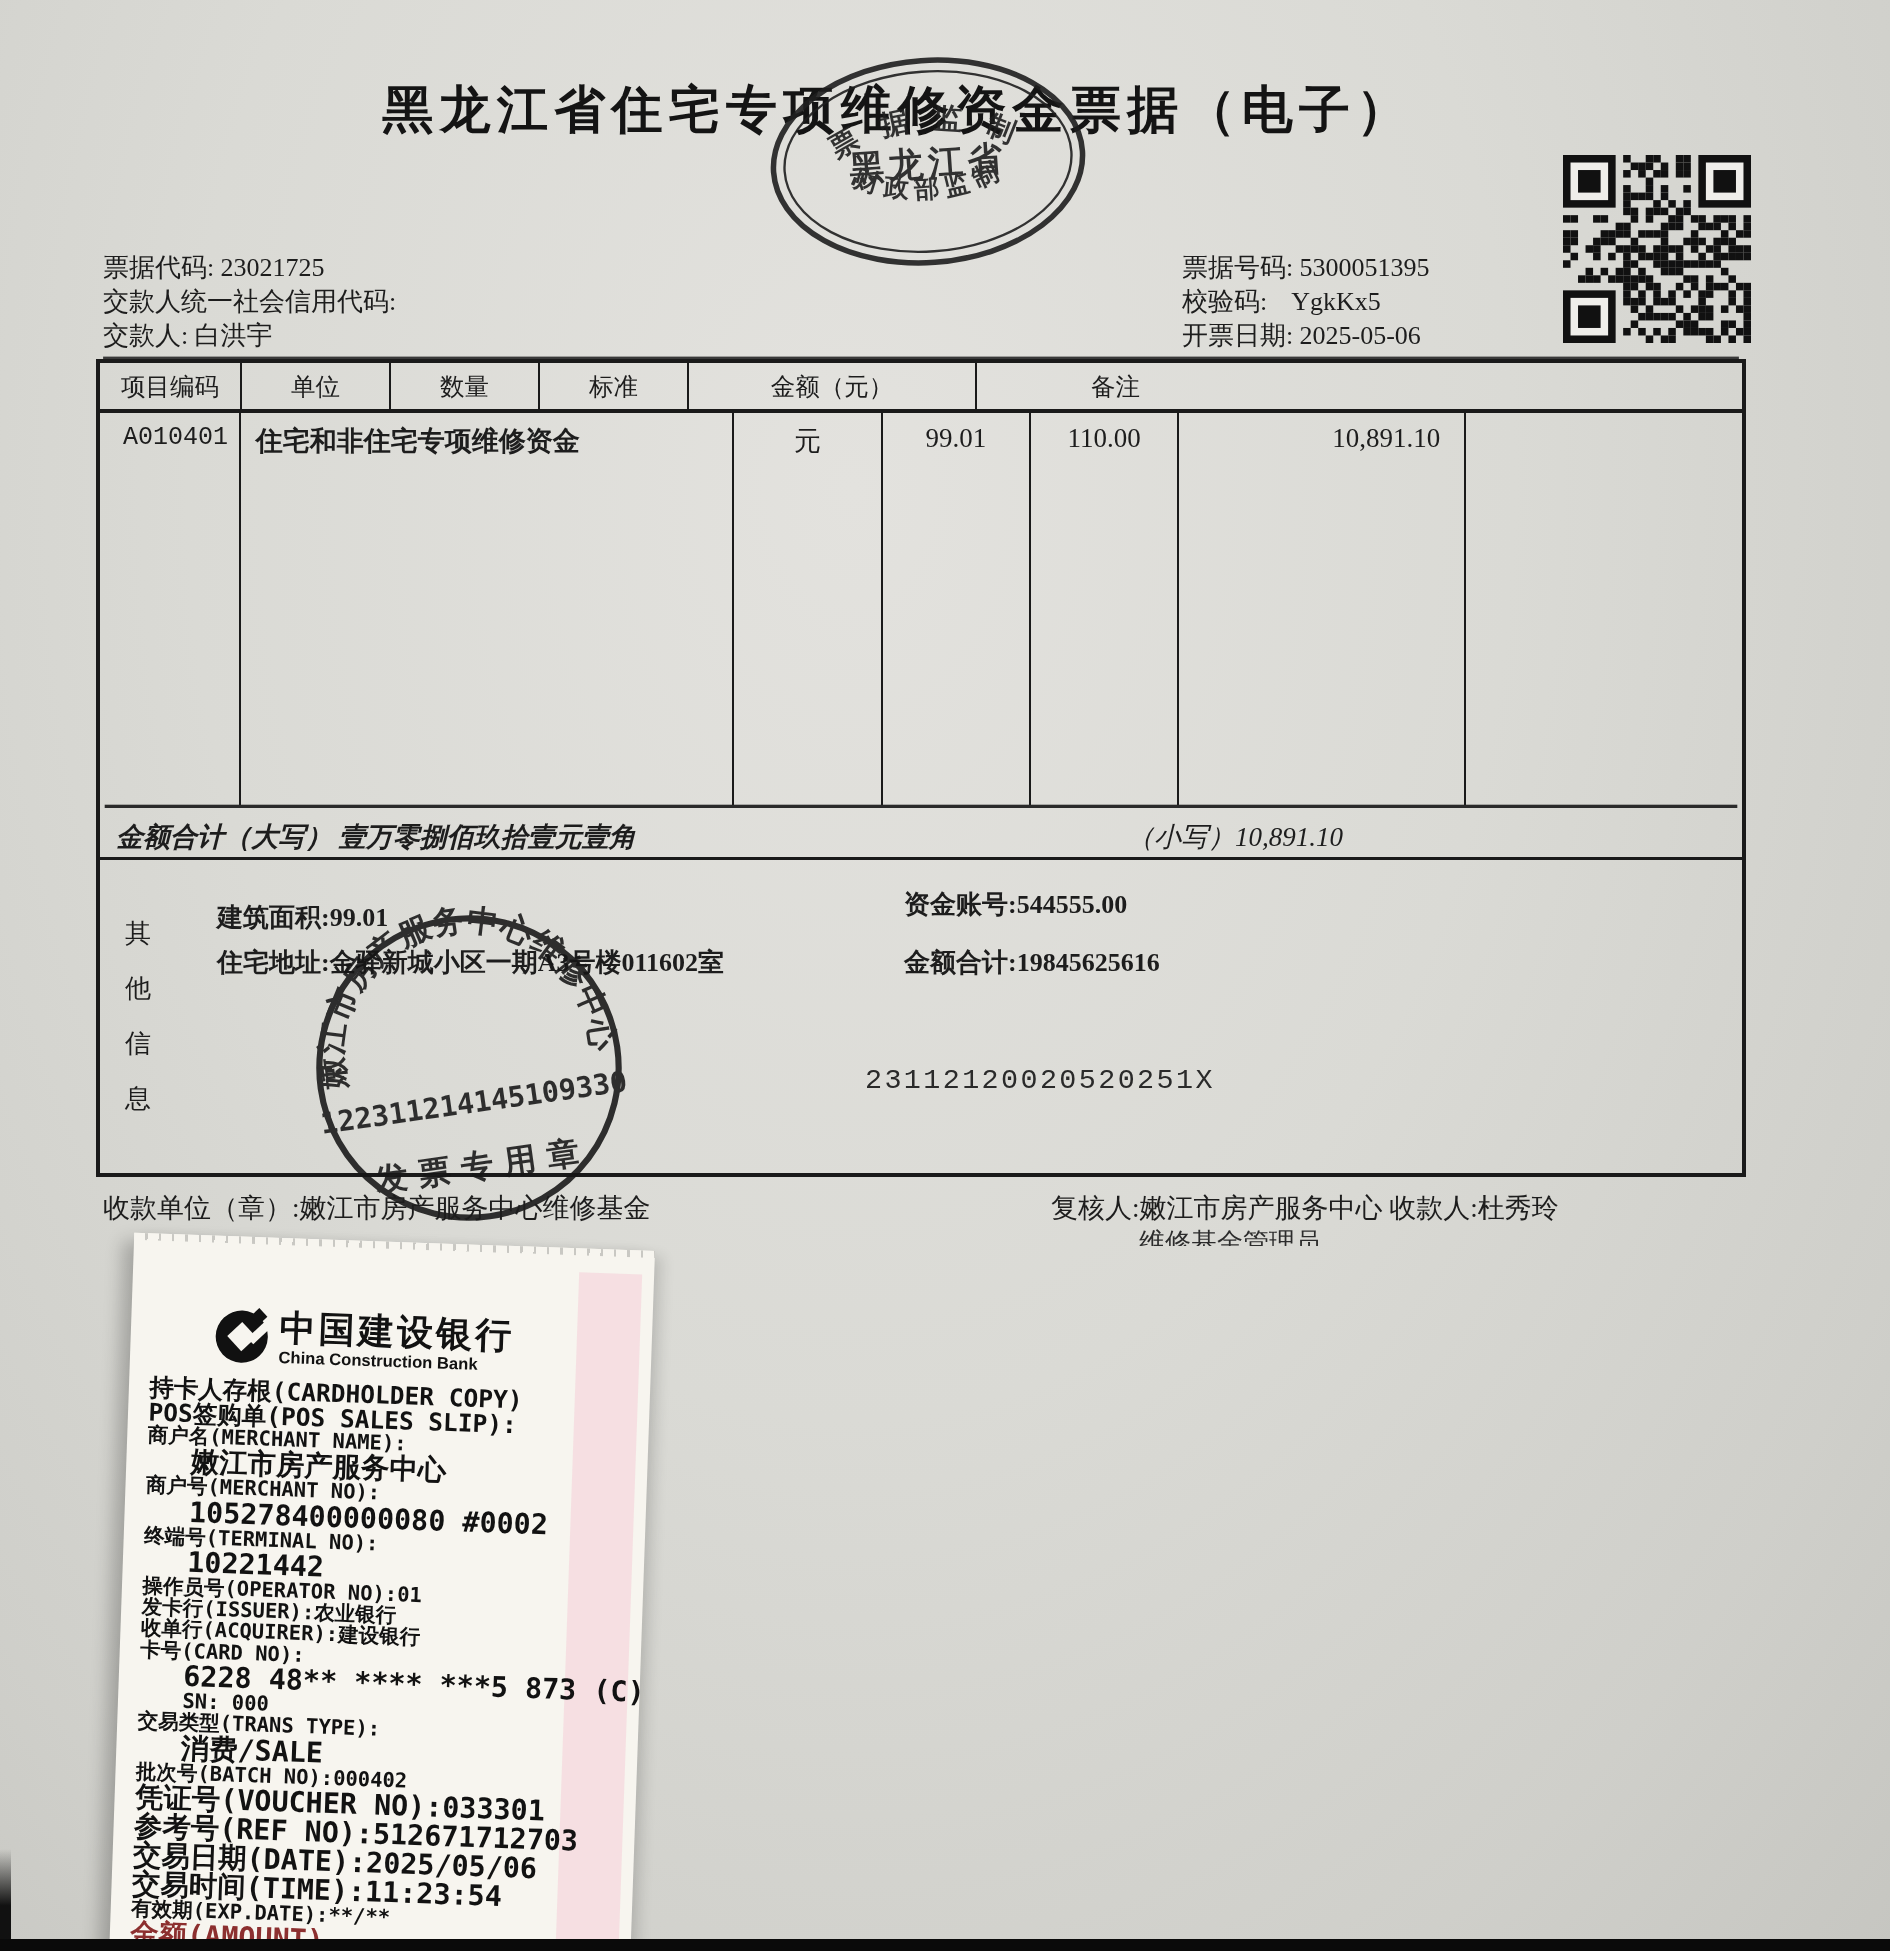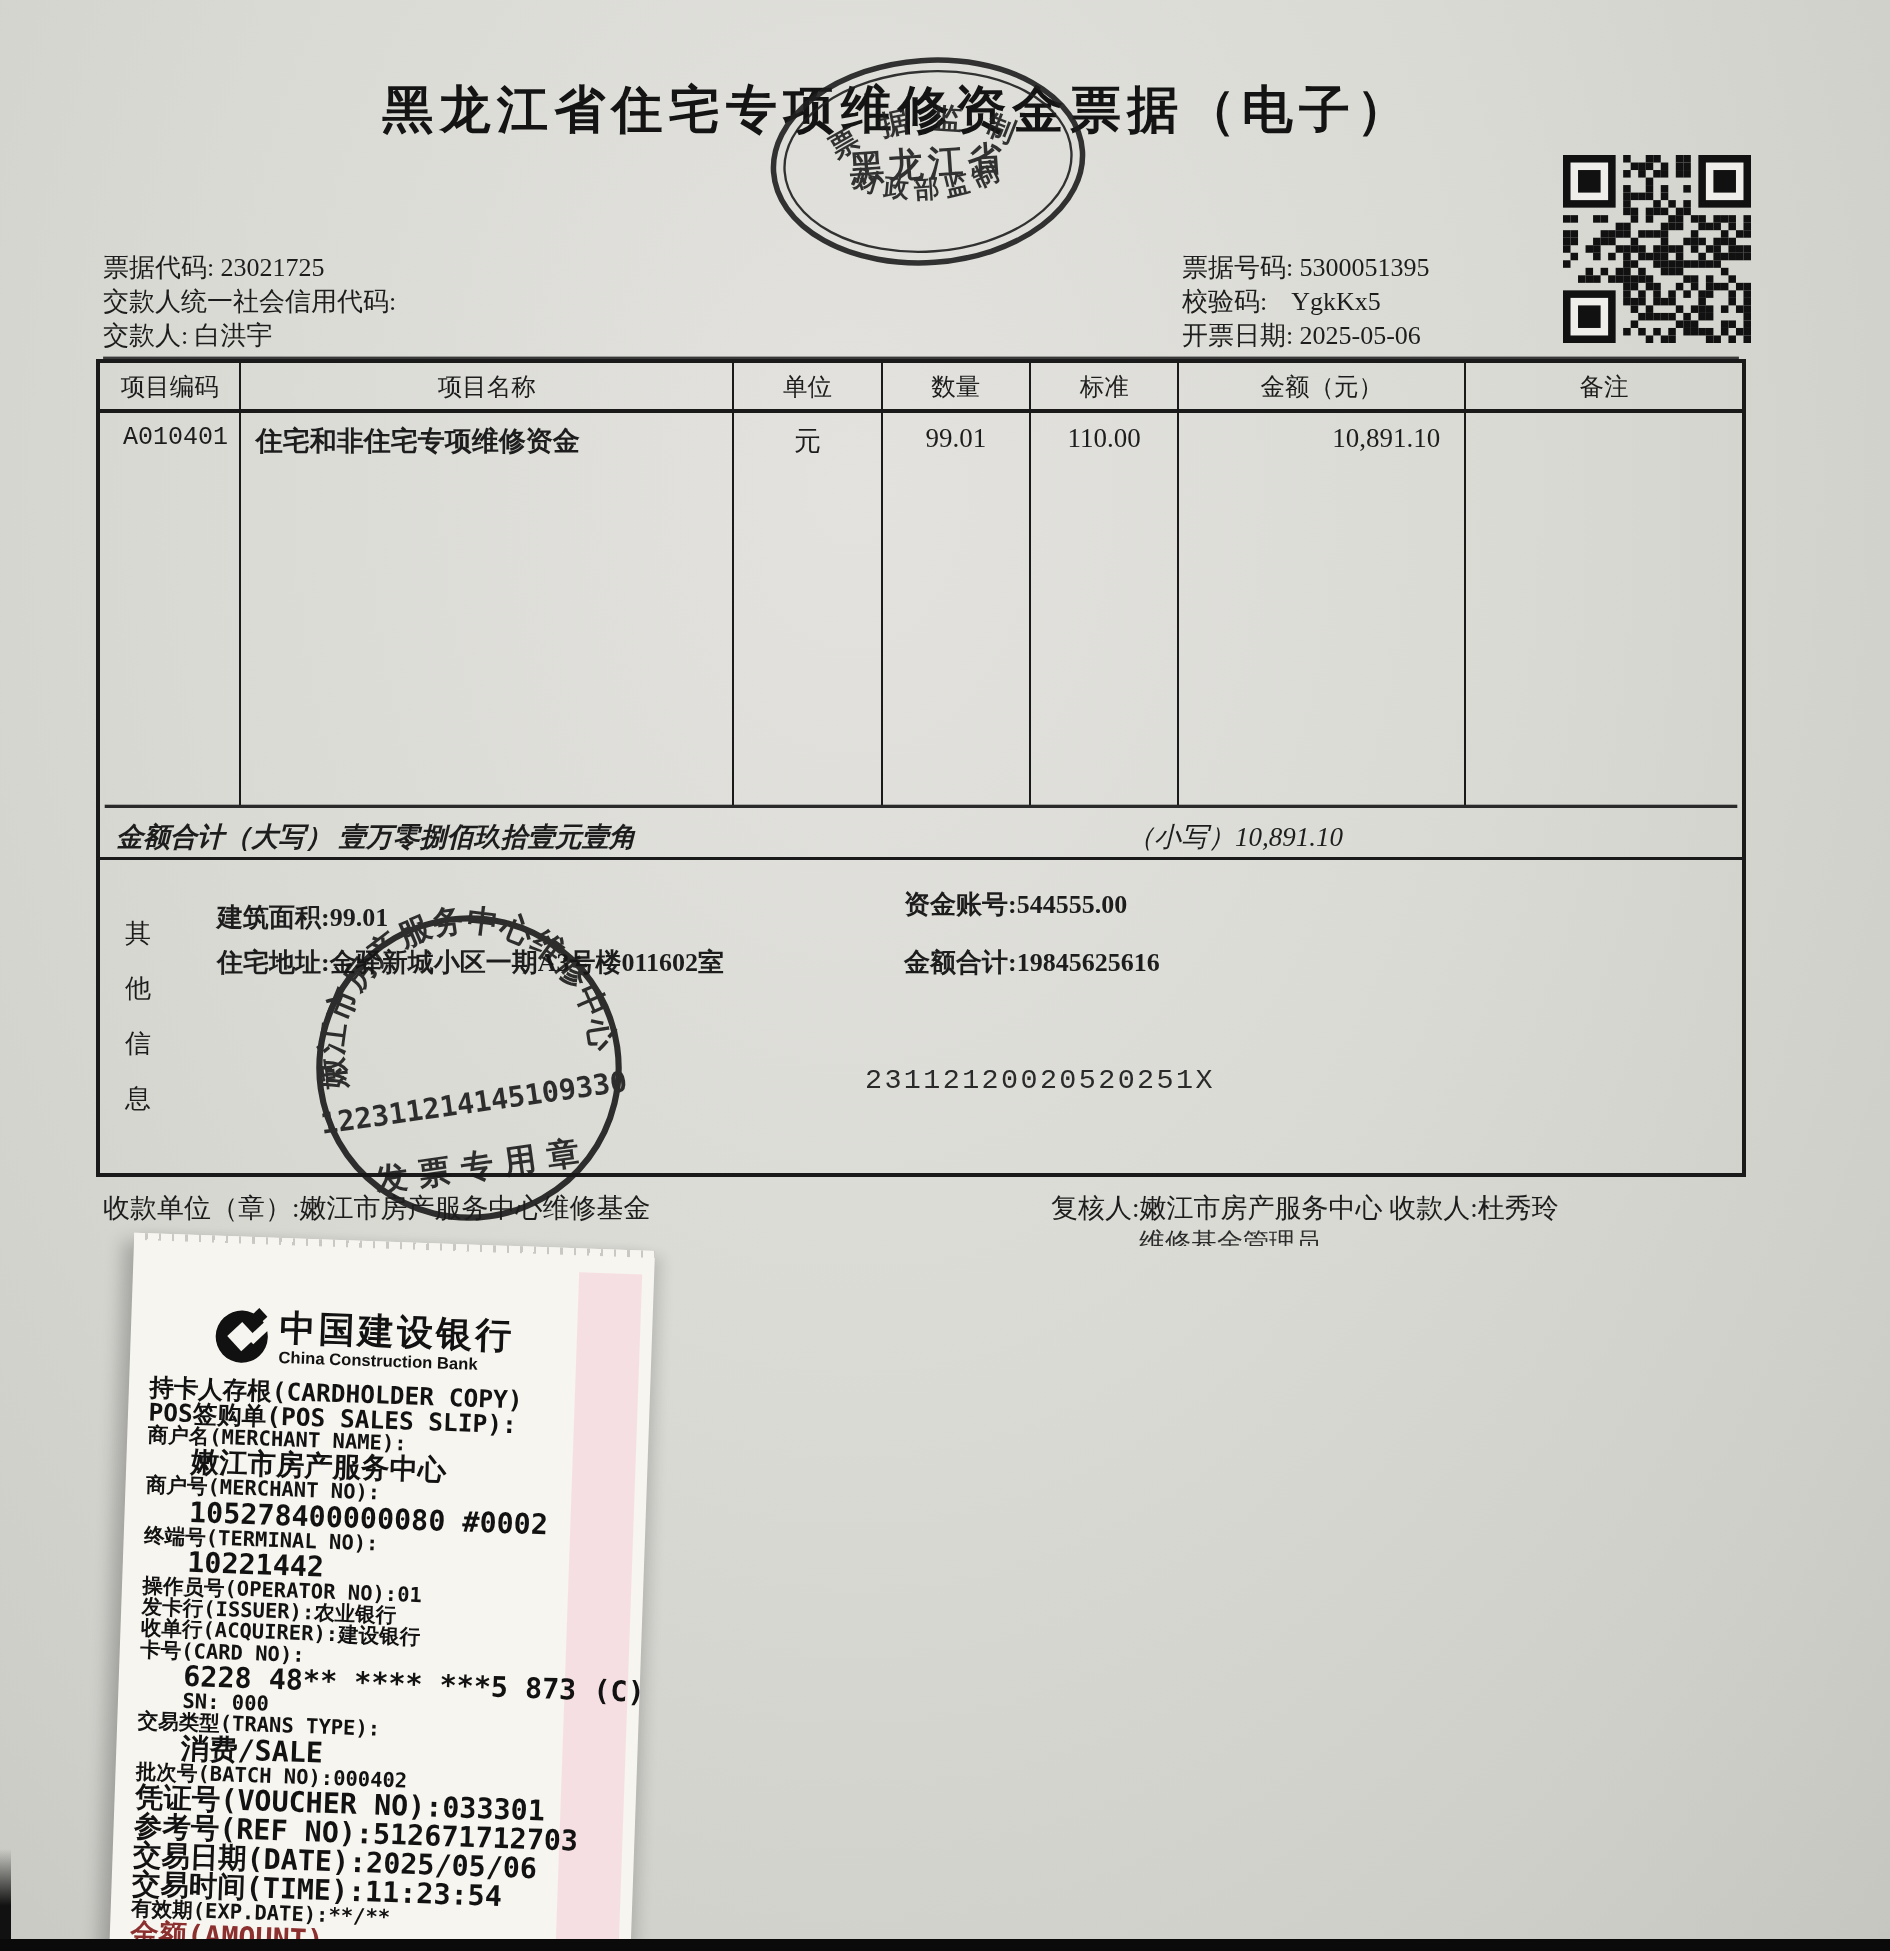--- a/index.html
+++ b/index.html
@@ -362,21 +362,20 @@
       <span>校验码:</span><span class="v gap">YgkKx5</span>
     </div>
     <div class="fld">
       <span>开票日期:</span><span class="v">2025-05-06</span>
     </div>
   </div>
 
   <div class="abs tbl">
     <div class="hrow">
       <div class="c c1">项目编码</div>
-      <div class="c c2">项目名称</div>
       <div class="c c3">单位</div>
       <div class="c c4">数量</div>
       <div class="c c5">标准</div>
       <div class="c c6">金额（元）</div>
       <div class="c c7">备注</div>
     </div>
     <div class="drow">
       <div class="c c1">A010401</div>
       <div class="c c2">住宅和非住宅专项维修资金</div>
       <div class="c c3">元</div>

